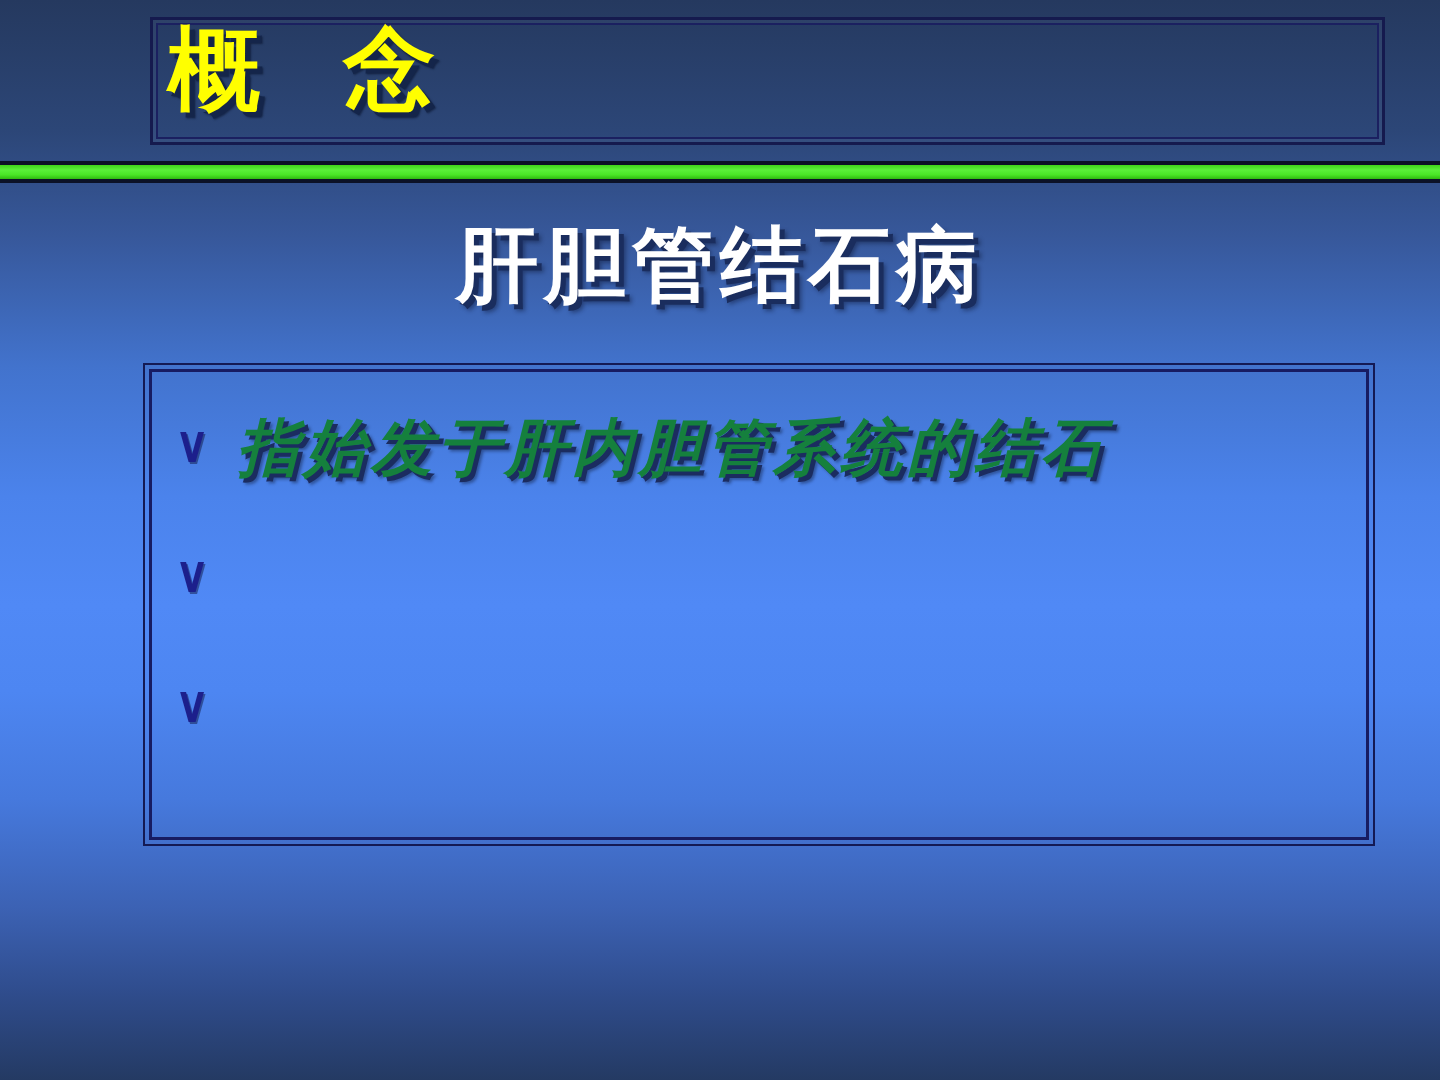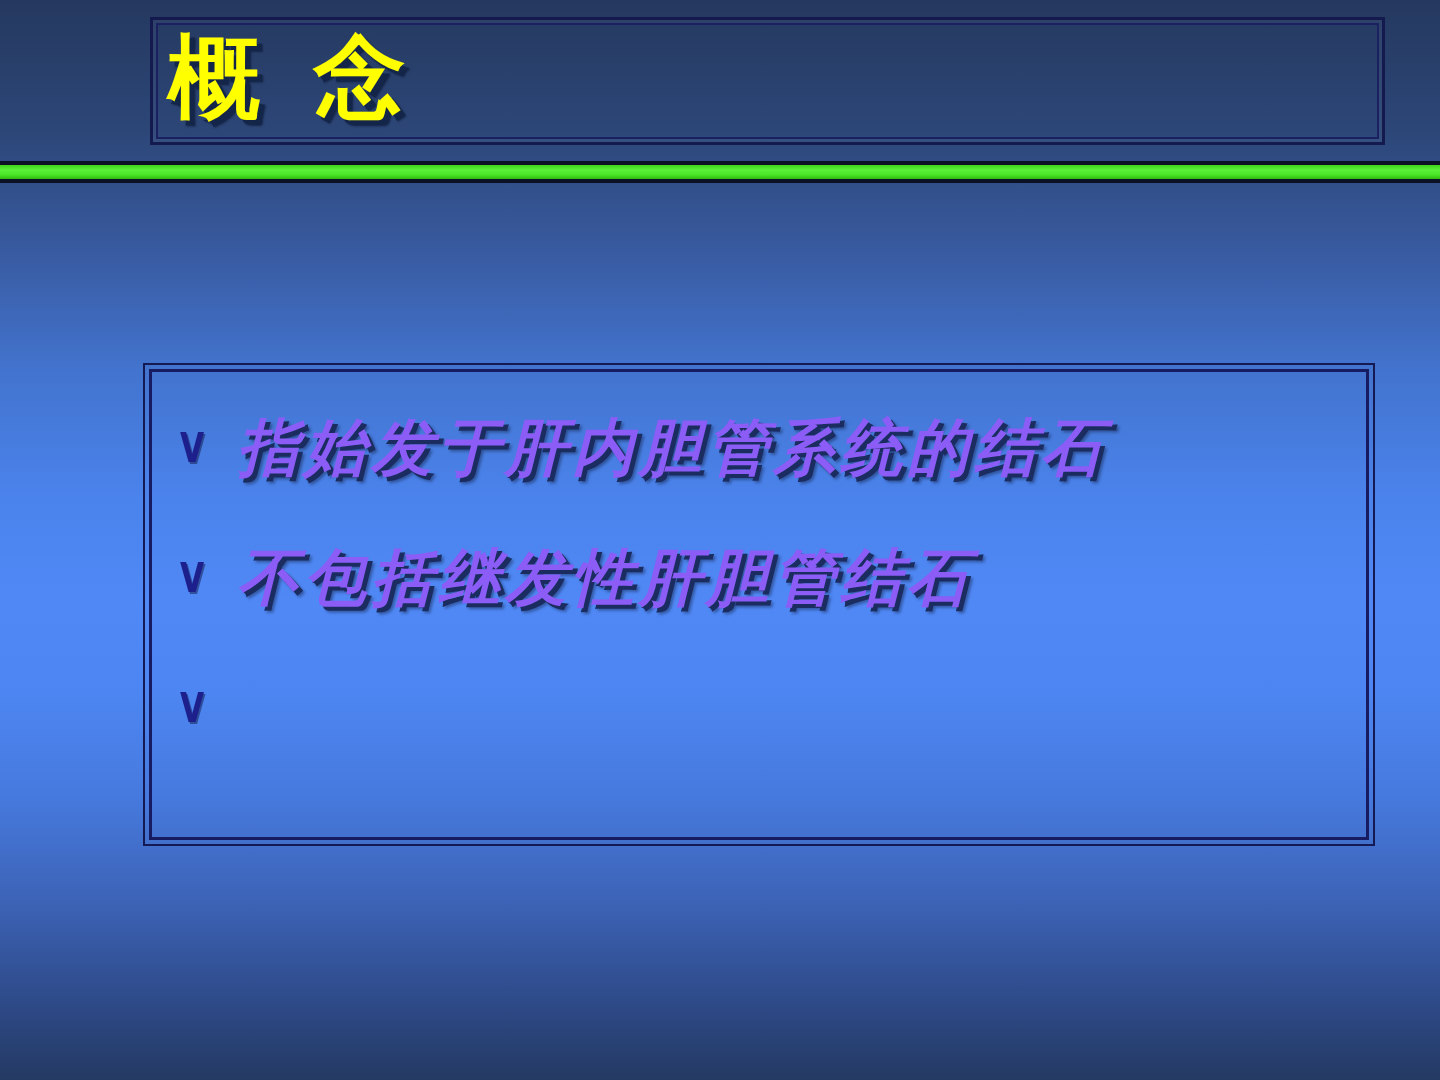--- a/index.html
+++ b/index.html
@@ -57,21 +57,21 @@
     position: absolute;
     inset: 3px;
     border: 2px solid #1b2060;
     box-sizing: border-box;
     pointer-events: none;
   }
   .title-text {
     position: absolute;
     left: 168px;
     top: 22px;
-    font-family: Liberation Sans, sans-serif;
+    font-family: Liberation Mono, monospace;
     font-weight: bold;
     font-size: 92px;
     line-height: 110px;
     letter-spacing: 14px;
     color: #ffff00;
     text-shadow: 5px 5px 0 #14254a, 6px 6px 2px rgba(8,16,40,0.55);
     white-space: nowrap;
   }
 
   
@@ -165,21 +165,21 @@
   }
   .bullet-text {
     flex: 0 0 auto;
     margin-left: 18px;
     font-family: "DejaVu Serif", serif;
     font-weight: bold;
     font-style: italic;
     font-size: 62px;
     line-height: 86px;
     letter-spacing: 5px;
-    color: #8b5cf6;
+    color: #15803d;
     text-shadow: 4px 4px 0 #1b2c60, 6px 6px 3px rgba(10,20,48,0.4);
     white-space: nowrap;
   }
 </style>
 </head>
 <body>
 
 <div id="slide">
   <div class="bg"></div>
 
@@ -187,34 +187,34 @@
     <div class="inner-rule"></div>
   </div>
   <div class="title-text">概 念</div>
 
   <div class="green-rule-wrap">
     <div class="edge-top"></div>
     <div class="bar"></div>
     <div class="edge-bottom"></div>
   </div>
 
+  <div class="heading">肝胆管结石病</div>
 
   <div class="content-box">
     <div class="inner-rule"></div>
 
     <div class="bullet-list">
 
       <div class="bullet-row">
         <span class="bullet-marker">V</span>
         <span class="bullet-text">指始发于肝内胆管系统的结石</span>
       </div>
 
       <div class="bullet-row">
         <span class="bullet-marker">V</span>
-        <span class="bullet-text">不包括继发性肝胆管结石</span>
       </div>
 
       <div class="bullet-row">
         <span class="bullet-marker">V</span>
       </div>
 
     </div>
   </div>
 </div>
 

